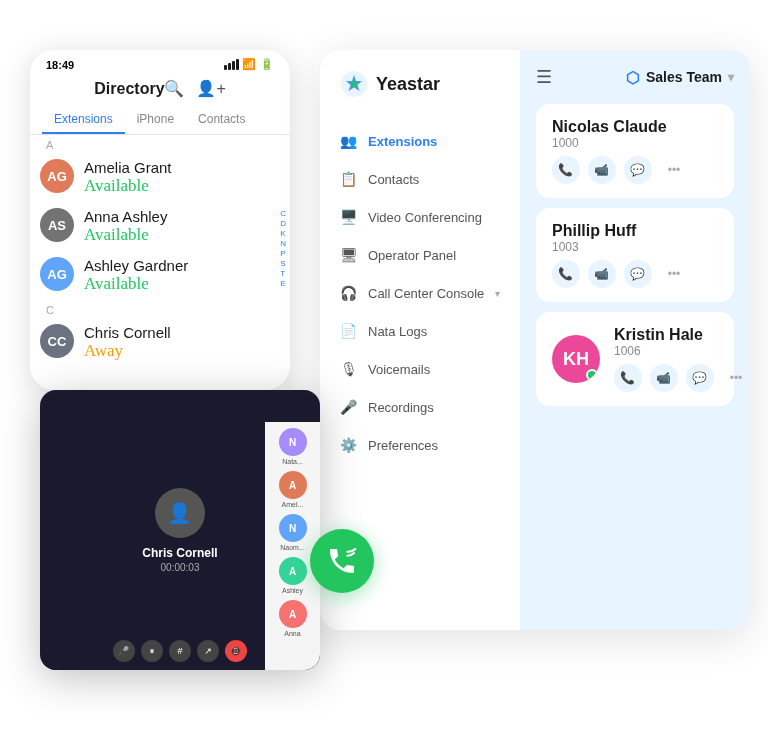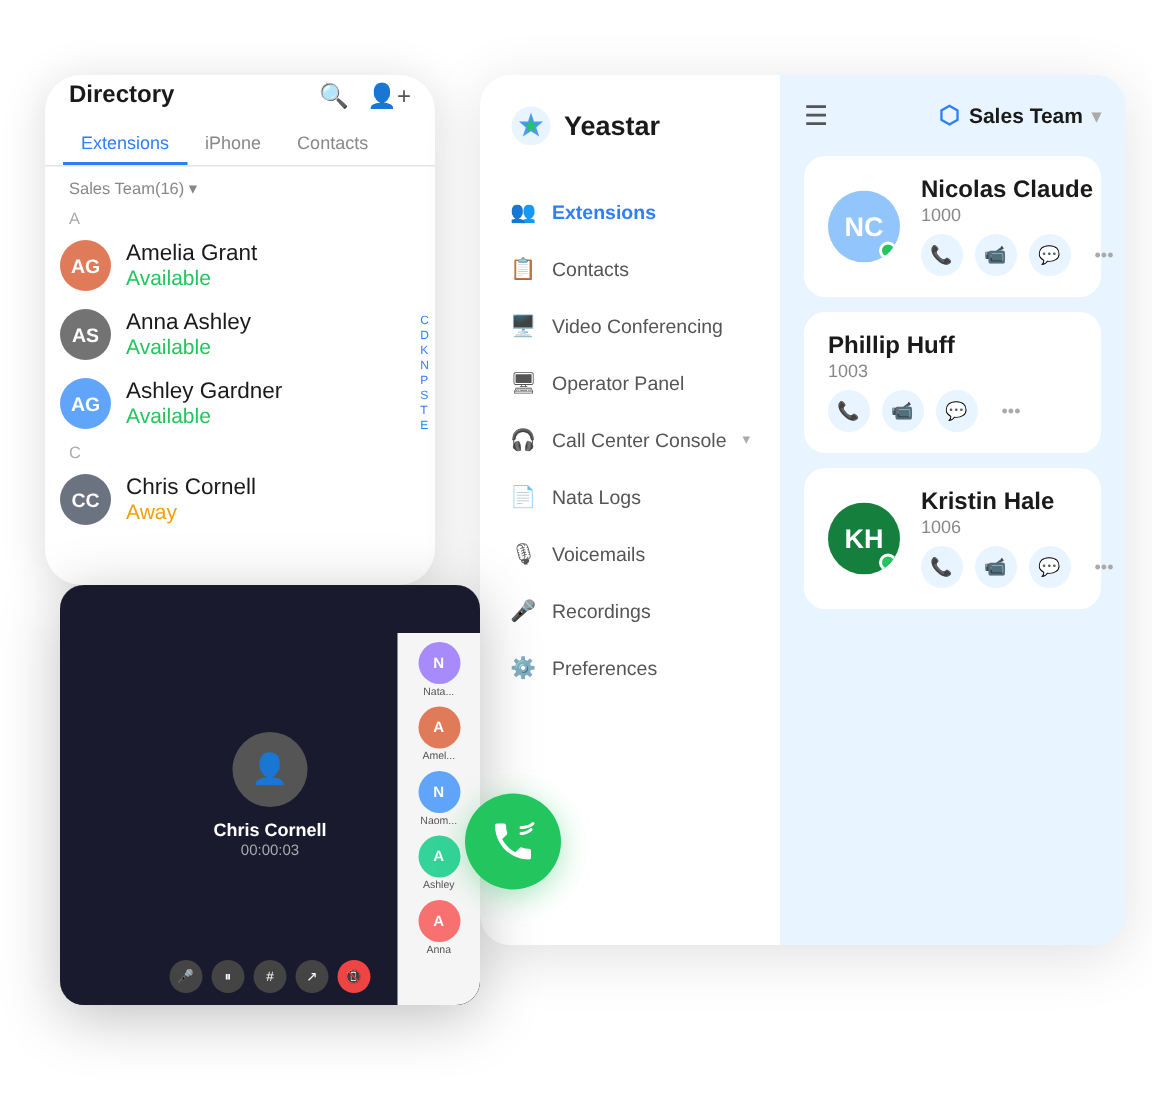--- a/index.html
+++ b/index.html
@@ -42,21 +42,21 @@
       display: flex;
       justify-content: space-between;
       align-items: center;
       padding: 8px 16px 4px;
       font-size: 11px;
       font-weight: 600;
     }
 
     .phone-header {
       display: flex;
-      justify-content: space-between;
+      justify-content: center;
       align-items: center;
       padding: 4px 16px 8px;
     }
 
     .phone-header-title {
       font-size: 16px;
       font-weight: 600;
       color: #1a1a1a;
     }
 
@@ -123,22 +123,23 @@
       color: white;
     }
 
     .phone-contact-info .name {
       font-size: 15px;
       font-weight: 500;
       color: #1a1a1a;
     }
 
     .phone-contact-info .status {
-      font-size: 14px;
+      font-size: 17px;
       color: #22c55e;
+      font-family: Liberation Serif, serif;
     }
 
     .phone-contact-info .status.away {
       color: #f59e0b;
     }
 
     .phone-alphabet {
       position: absolute;
       right: 4px;
       top: 160px;
@@ -524,36 +525,48 @@
 <svg class="arc-lines" viewBox="0 0 300 200" fill="none" xmlns="http://www.w3.org/2000/svg">
   <path d="M 20 180 Q 150 -20 280 100" stroke="#c7d9f5" stroke-width="1.5" fill="none"></path>
   <path d="M 30 190 Q 160 -10 290 110" stroke="#c7d9f5" stroke-width="1.5" fill="none"></path>
   <path d="M 40 200 Q 170 0 300 120" stroke="#c7d9f5" stroke-width="1.5" fill="none"></path>
   <path d="M 50 200 Q 180 10 300 130" stroke="#dbeafe" stroke-width="1" fill="none"></path>
   <path d="M 60 200 Q 190 20 300 140" stroke="#dbeafe" stroke-width="1" fill="none"></path>
 </svg>
 
 <div class="phone-mockup">
 
+  <div class="phone-status-bar">
+    <span>18:49</span>
+    <div style="display:flex;align-items:center;gap:4px;">
+      <div class="signal-bars">
+        <div class="signal-bar" style="width:3px;height:5px;"></div>
+        <div class="signal-bar" style="width:3px;height:7px;"></div>
+        <div class="signal-bar" style="width:3px;height:9px;"></div>
+        <div class="signal-bar" style="width:3px;height:11px;"></div>
+      </div>
+      <span style="font-size:11px;">📶</span>
+      <span style="font-size:11px;">🔋</span>
+    </div>
+  </div>
 
   <div class="phone-header">
     <span class="phone-header-title">Directory</span>
     <div class="phone-header-icons">
       <span style="font-size:16px;cursor:pointer;">🔍</span>
       <span style="font-size:16px;cursor:pointer;">👤+</span>
     </div>
   </div>
 
   <div class="phone-tabs">
     <div class="phone-tab active">Extensions</div>
     <div class="phone-tab">iPhone</div>
     <div class="phone-tab">Contacts</div>
   </div>
 
-  <div class="phone-section-label">Sales Team(16) ▾</div>
 
   <div class="phone-group-label">A</div>
 
   <div class="phone-contact">
     <div class="phone-avatar">
       <div class="phone-avatar-inner" style="background:#e07b5a;">AG</div>
     </div>
     <div class="phone-contact-info">
       <div class="name">Amelia Grant</div>
       <div class="status">Available</div>
@@ -661,24 +674,20 @@
     <div class="web-content-header">
       <span class="web-menu-icon" style="cursor:pointer;">☰</span>
       <div class="web-team-selector" style="cursor:pointer;">
         <span class="web-team-icon">⬡</span>
         <span>Sales Team</span>
         <span style="font-size:12px;color:#aaa;">▾</span>
       </div>
     </div>
 
     <div class="web-contact-card">
-      <div class="web-contact-avatar">
-        <div class="web-contact-avatar-inner" style="background:#93c5fd;">NC</div>
-        <div class="status-dot green"></div>
-      </div>
       <div class="web-contact-info">
         <div class="web-name">Nicolas Claude</div>
         <div class="web-ext">1000</div>
         <div class="web-contact-actions">
           <div class="web-action-btn">📞</div>
           <div class="web-action-btn">📹</div>
           <div class="web-action-btn">💬</div>
           <div class="web-action-btn dots">•••</div>
         </div>
       </div>
@@ -692,21 +701,21 @@
           <div class="web-action-btn">📞</div>
           <div class="web-action-btn">📹</div>
           <div class="web-action-btn">💬</div>
           <div class="web-action-btn dots">•••</div>
         </div>
       </div>
     </div>
 
     <div class="web-contact-card">
       <div class="web-contact-avatar">
-        <div class="web-contact-avatar-inner" style="background:#15803d;">KH</div>
+        <div class="web-contact-avatar-inner" style="background:#ec4899;">KH</div>
         <div class="status-dot green"></div>
       </div>
       <div class="web-contact-info">
         <div class="web-name">Kristin Hale</div>
         <div class="web-ext">1006</div>
         <div class="web-contact-actions">
           <div class="web-action-btn">📞</div>
           <div class="web-action-btn">📹</div>
           <div class="web-action-btn">💬</div>
           <div class="web-action-btn dots">•••</div>

